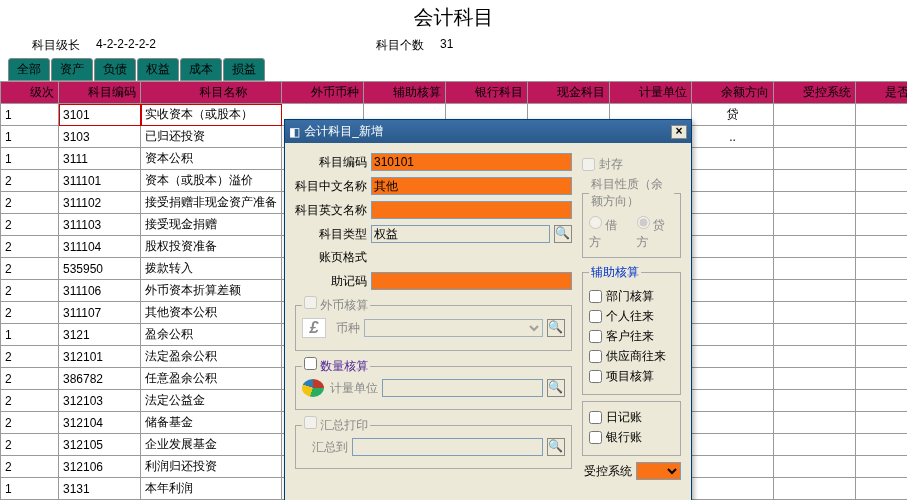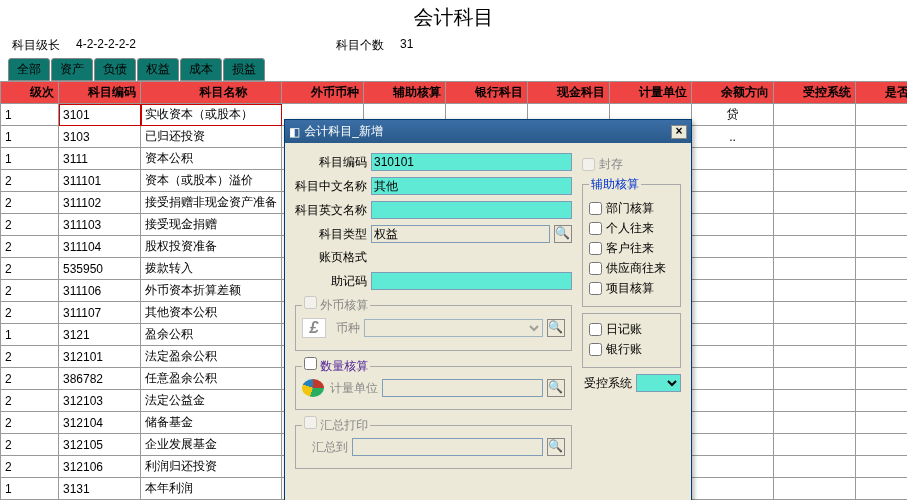--- a/index.html
+++ b/index.html
@@ -1,39 +1,39 @@
 <!DOCTYPE html>
 <html><head>
 <meta charset="utf-8">
 <style>
 * { box-sizing: border-box; margin: 0; padding: 0; font-family: "SimSun", "宋体", sans-serif; font-size: 12px; }
 body { background: #fff; width: 907px; height: 500px; position: relative; overflow: hidden; }
 .header { text-align: center; padding: 4px 0; font-size: 20px; }
 .info-row { display: flex; padding: 2px 12px; gap: 200px; }
-.info-item { display: flex; gap: 16px; }
+.info-item { display: flex; gap: 16px; margin-left: 20px; }
 .tabs { display: flex; padding: 2px 8px 0 8px; }
 .tab { border: 1px solid #888; padding: 2px 8px; background: #0f766e; cursor: pointer; border-top-left-radius: 3px; border-top-right-radius: 3px; margin-right: 1px; }
 .table { border-collapse: collapse; width: 100%; }
 .table th, .table td { border: 1px solid #999; padding: 2px 4px; text-align: left; height: 18px; white-space: nowrap; overflow: hidden; }
-.table th { background: #ef4444; font-weight: bold; text-align: center; padding-left: 29px; }
+.table th { background: #be185d; font-weight: normal; text-align: center; padding-left: 29px; }
 .col-level { width: 16px; }
 .col-code { width: 90px; }
 .col-name { width: 176px; }
 .col-other { width: 62px; text-align: center !important; }
 .row-sel td:nth-child(2), .row-sel td:nth-child(3) { outline: 1px solid #c00; outline-offset: -1px; }
 .dialog { position: absolute; left: 284px; top: 119px; width: 408px; background: #ece9d8; border: 1px solid #003c74; box-shadow: 2px 2px 5px rgba(0,0,0,0.3); }
 .dlg-title { background: linear-gradient(#3a6ea5, #2a5a8a); color: #fff; padding: 3px 4px; display: flex; align-items: center; justify-content: space-between; }
 .dlg-title-left { display: flex; align-items: center; gap: 4px; }
 .close-btn { width: 16px; height: 14px; background: #ece9d8; border: 1px solid #888; text-align: center; line-height: 10px; font-family: Arial; font-weight: bold; cursor: pointer; color: #000; }
 .dlg-body { padding: 10px; display: flex; gap: 10px; }
 .dlg-left { flex: 1; }
 .dlg-right { width: 150px; }
 .form-row { display: flex; align-items: center; margin-bottom: 6px; gap: 4px; }
 .form-row label { width: 72px; text-align: right; }
-.form-row input[type="text"], .form-row select { flex: 1; border: 1px solid #7f9db9; padding: 1px 2px; height: 18px; background: #5eead4; }
+.form-row input[type="text"], .form-row select { flex: 1; border: 1px solid #7f9db9; padding: 1px 2px; height: 18px; background: #f97316; }
 .form-row input.ro, .form-row select.ro { background: #ece9d8; }
 .lookup-btn { width: 18px; height: 18px; border: 1px solid #888; background: #ece9d8; text-align: center; line-height: 14px; cursor: pointer; }
 .fieldset { border: 1px solid #aaa; padding: 4px 6px 6px 6px; margin-bottom: 6px; }
 .fieldset.disabled legend, .fieldset.disabled label, .fieldset.disabled span { color: #888; }
 .fieldset legend { padding: 0 2px; }
 .chk-row { display: flex; align-items: center; gap: 4px; margin: 3px 0; }
 .chk-row input { margin: 0; }
 .icon-currency { width: 24px; height: 20px; display: inline-flex; align-items: center; justify-content: center; color: #2a5; font-weight: bold; font-style: italic; font-size: 16px; border: 1px solid #ccc; background: #fff; }
 .icon-pie { width: 22px; height: 18px; border-radius: 50%; background: conic-gradient(#c0392b 0 90deg, #27ae60 90deg 200deg, #f1c40f 200deg 290deg, #2980b9 290deg 360deg); display: inline-block; }
 .dlg-footer { display: flex; justify-content: center; gap: 20px; padding: 8px; }
@@ -435,20 +435,27 @@
         </div>
       </fieldset>
     </div>
 
     <div class="dlg-right">
       <div class="chk-row">
           <input type="checkbox" disabled="" style="">
           <span style="color:#888">封存</span>
         </div>
 
+      <fieldset class="fieldset disabled">
+        <legend>科目性质（余额方向）</legend>
+        <div class="radio-row">
+          <label><input type="radio" name="nat" disabled="" style=""> <span>借方</span></label>
+          <label><input type="radio" name="nat" checked="" disabled="" style=""> <span>贷方</span></label>
+        </div>
+      </fieldset>
 
       <fieldset class="fieldset">
         <legend style="color:#03c">辅助核算</legend>
         <div class="chk-row">
             <input type="checkbox" style="">
             <span>部门核算</span>
           </div>
         <div class="chk-row">
             <input type="checkbox" style="">
             <span>个人往来</span>

